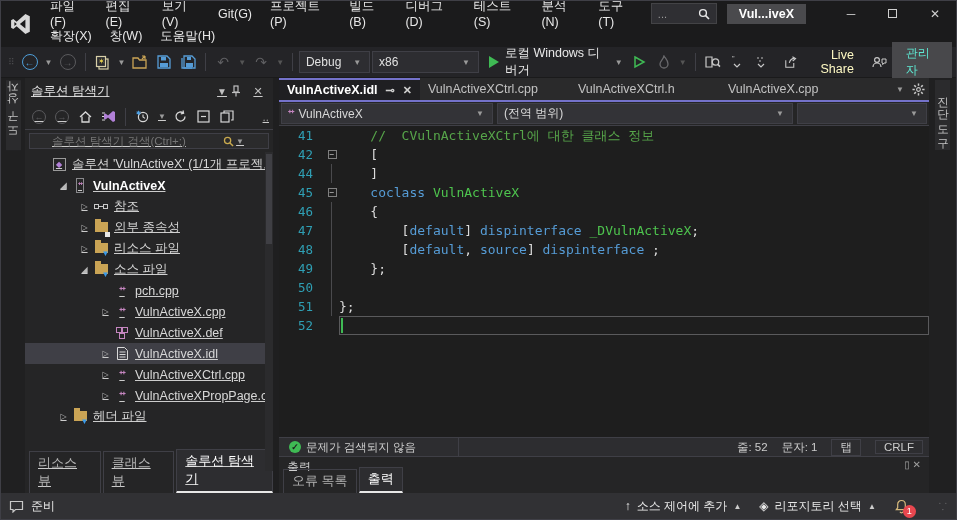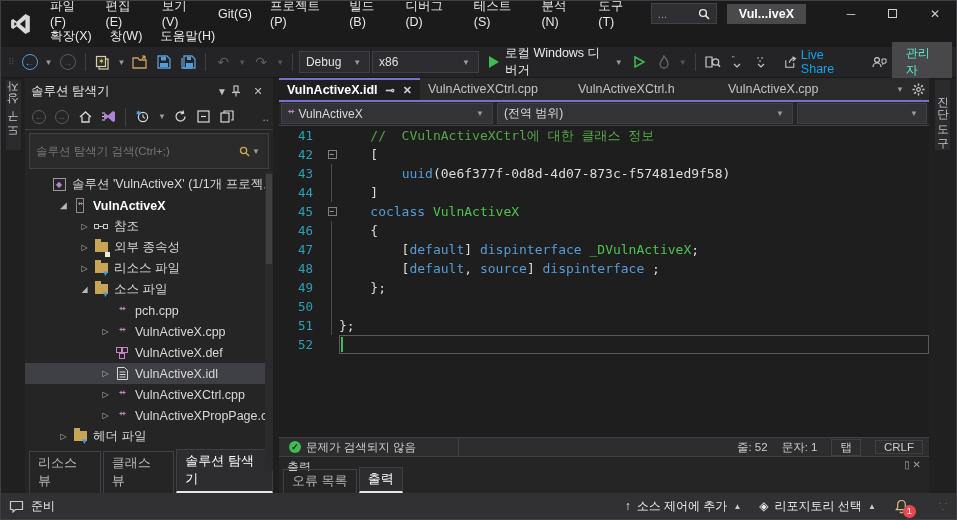--- a/index.html
+++ b/index.html
@@ -47,40 +47,40 @@
   .combo { background:#2d2d31; border:1px solid #3f3f46; height:22px; display:flex;
     align-items:center; justify-content:space-between; padding:0 6px; color:#e0e0e0; }
   .combo .caret { margin-left:8px; }
   .combo.cfg { width:78px; }
   .combo.plat { width:118px; }
   .play-solid { width:0; height:0; border-left:10px solid #3fba54; border-top:6px solid transparent;
     border-bottom:6px solid transparent; }
   .run-label { color:#e8e8e8; margin:0 4px 0 6px; font-size:12.5px; }
   .undo { color:#5f5f62; font-size:14px; }
   .adminbtn { margin-left:auto; background:#48484b; color:#5eead4; padding:3px 14px; font-size:12px; }
-  .ls-label { color:#0ea5e9; margin-left:4px; font-size:12.5px; }
+  .ls-label { color:#fef9c3; margin-left:4px; font-size:12.5px;text-align:right; }
 
   
   .main { flex:1; display:flex; min-height:0; }
   .side-strip { width:24px; background:#202021; display:flex; flex-direction:column; align-items:center; }
   .side-strip.right { width:27px; }
   .vtab { writing-mode:vertical-rl; color:#c4c4c4; font-size:11.5px; padding:8px 0;
     background:#2b2b2d; margin-top:2px; letter-spacing:1px; }
   .side-strip.left .vtab { transform:rotate(180deg); writing-mode:vertical-rl; }
 
   
-  .explorer { width:254px; background:#252526; display:flex; flex-direction:column; border-right:6px solid #1f1f20; }
+  .explorer { width:254px; background:#252526; display:flex; flex-direction:column; border-right:6px solid #1f1f20;text-decoration:underline; }
   .exp-header { height:26px; display:flex; align-items:center; padding:0 6px; color:#e8e8e8; }
   .exp-header .ttl { flex:1; font-size:12.5px; }
   .hicon { width:18px; text-align:center; color:#c0c0c0; font-size:10px; }
   .exp-toolbar { height:26px; display:flex; align-items:center; padding:0 4px; gap:3px;
     border-bottom:1px solid #3f3f46; }
   .eicon { width:20px; height:20px; display:flex; align-items:center; justify-content:center; }
-  .exp-search { height:36px; margin:3px 4px; background:#2b2b2c; border:1px solid #3f3f46;
-    display:flex; align-items:center; padding:0 6px; }
+  .exp-search { height:16px; margin:3px 4px; background:#2b2b2c; border:1px solid #3f3f46;
+    display:flex; align-items:center; padding:0 22px; }
   .exp-search input { flex:1; background:transparent; border:none; outline:none;
     color:#9a9a9a; font-size:11.5px; font-family:inherit; }
   .tree { flex:1; overflow:hidden; padding-top:2px; position:relative; }
   .trow { height:21px; display:flex; align-items:center; white-space:nowrap; color:#d8d8d8; font-size:12.5px; }
   .trow.sel { background:#3f3f46; }
   .trow .exp-glyph { width:15px; text-align:center; color:#b8b8b8; font-size:8px; flex:0 0 auto; }
   .trow .ticon { width:18px; display:flex; justify-content:center; flex:0 0 auto; }
   .trow.bold { font-weight:bold; color:#fff; }
   .exp-scroll { position:absolute; right:0; top:0; width:8px; height:100%; background:#2b2b2d; }
   .exp-scroll .thumb { margin:2px 1px; width:6px; height:90px; background:#3f3f44; }
@@ -577,26 +577,20 @@
         </div>
         <div class="cline">
           <span class="lnum">42</span>
           <span class="bpmargin"></span>
           <span class="foldcol">
             <span class="foldbox">−</span>
           </span>
           <span class="ctext"><span class="sp">    [</span></span>
         </div>
         <div class="cline">
-          <span class="lnum">43</span>
-          <span class="bpmargin"></span>
-          <span class="foldcol vline"></span>
-          <span class="ctext"><span class="sp">        </span><span class="sk">uuid</span><span class="sp">(0e6f377f-0d8d-4d07-873c-f57481ed9f58)</span></span>
-        </div>
-        <div class="cline">
           <span class="lnum">44</span>
           <span class="bpmargin"></span>
           <span class="foldcol vline"></span>
           <span class="ctext"><span class="sp">    ]</span></span>
         </div>
         <div class="cline">
           <span class="lnum">45</span>
           <span class="bpmargin"></span>
           <span class="foldcol">
             <span class="foldbox">−</span>

